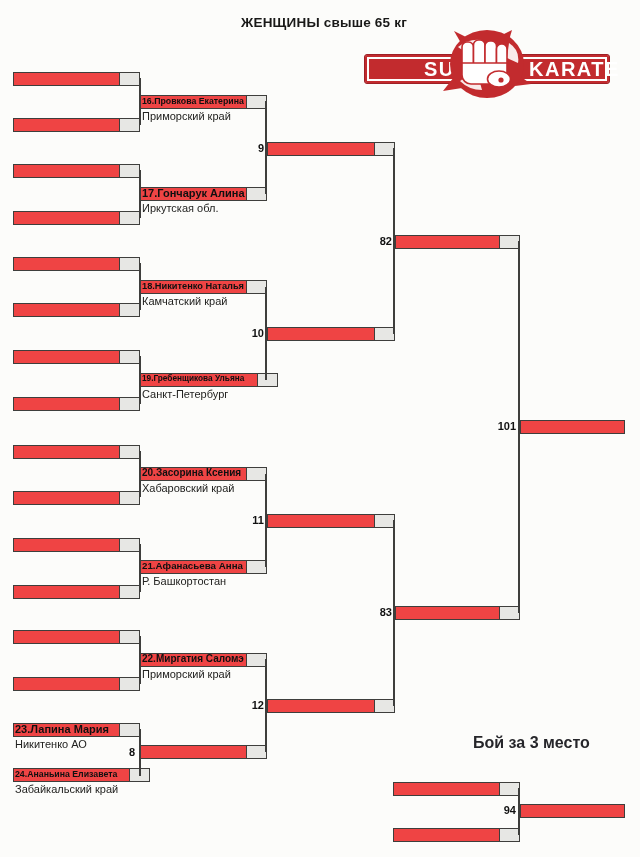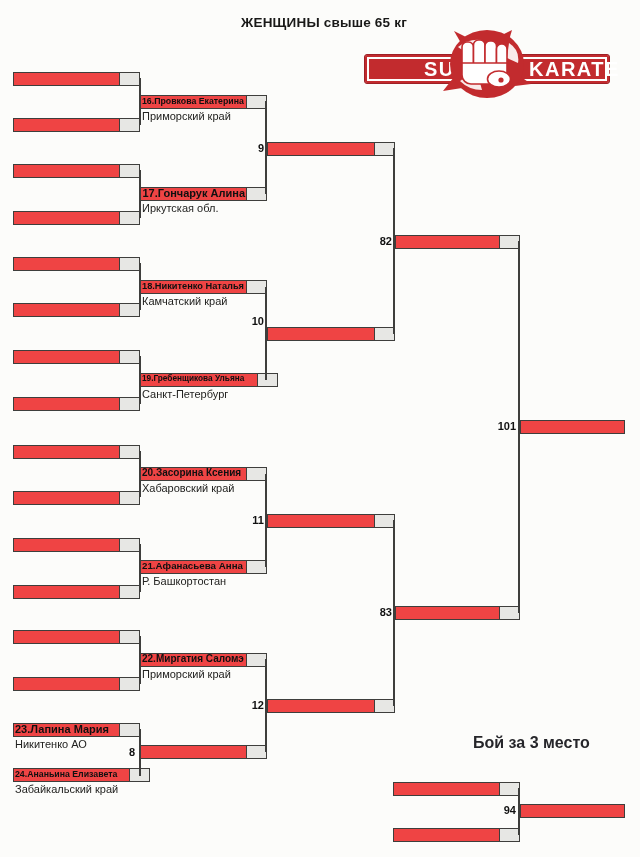--- a/index.html
+++ b/index.html
@@ -138,21 +138,21 @@
       <span class="lbl"></span>
       <span class="tail"></span>
     </div>
 
   <div class="bx" style="left:140px;top:95px;width:127px">
       <span class="lbl" style="font-size: 8.75px;">16.Провкова Екатерина</span>
       <span class="tail"></span>
     </div>
   <div class="region" style="left:142px;top:110px">Приморский край</div>
   <div class="bx" style="left:140px;top:187px;width:127px">
-      <span class="lbl" style="font-size: 11px; text-align: right;">17.Гончарук Алина</span>
+      <span class="lbl" style="font-size: 11px;">17.Гончарук Алина</span>
       <span class="tail"></span>
     </div>
   <div class="region" style="left:142px;top:202px">Иркутская обл.</div>
   <div class="bx" style="left:140px;top:280px;width:127px">
       <span class="lbl" style="font-size: 9.25px;">18.Никитенко Наталья</span>
       <span class="tail"></span>
     </div>
   <div class="region" style="left:142px;top:295px">Камчатский край</div>
   <div class="bx" style="left:140px;top:373px;width:138px">
       <span class="lbl" style="font-size: 8.25px;">19.Гребенщикова Ульяна</span>
@@ -241,21 +241,21 @@
   <div class="vl" style="left:139px;top:544px;height:48px"></div>
   <div class="vl" style="left:265px;top:474px;height:93px"></div>
   <div class="vl" style="left:139px;top:636px;height:48px"></div>
   <div class="vl" style="left:265px;top:659px;height:93px"></div>
   <div class="vl" style="left:139px;top:729px;height:47px"></div>
   <div class="vl" style="left:393px;top:520px;height:186px"></div>
   <div class="vl" style="left:518px;top:241px;height:372px"></div>
   <div class="vl" style="left:518px;top:788px;height:47px"></div>
 
   <div class="num" style="left:232px;top:142px">9</div>
-  <div class="num" style="left:232px;top:315px">10</div>
+  <div class="num" style="left:232px;top:327px">10</div>
   <div class="num" style="left:232px;top:514px">11</div>
   <div class="num" style="left:232px;top:699px">12</div>
   <div class="num" style="left:103px;top:746px">8</div>
   <div class="num" style="left:360px;top:235px">82</div>
   <div class="num" style="left:360px;top:606px">83</div>
   <div class="num" style="left:484px;top:420px">101</div>
   <div class="num" style="left:484px;top:804px">94</div>
 
 </div>
 

